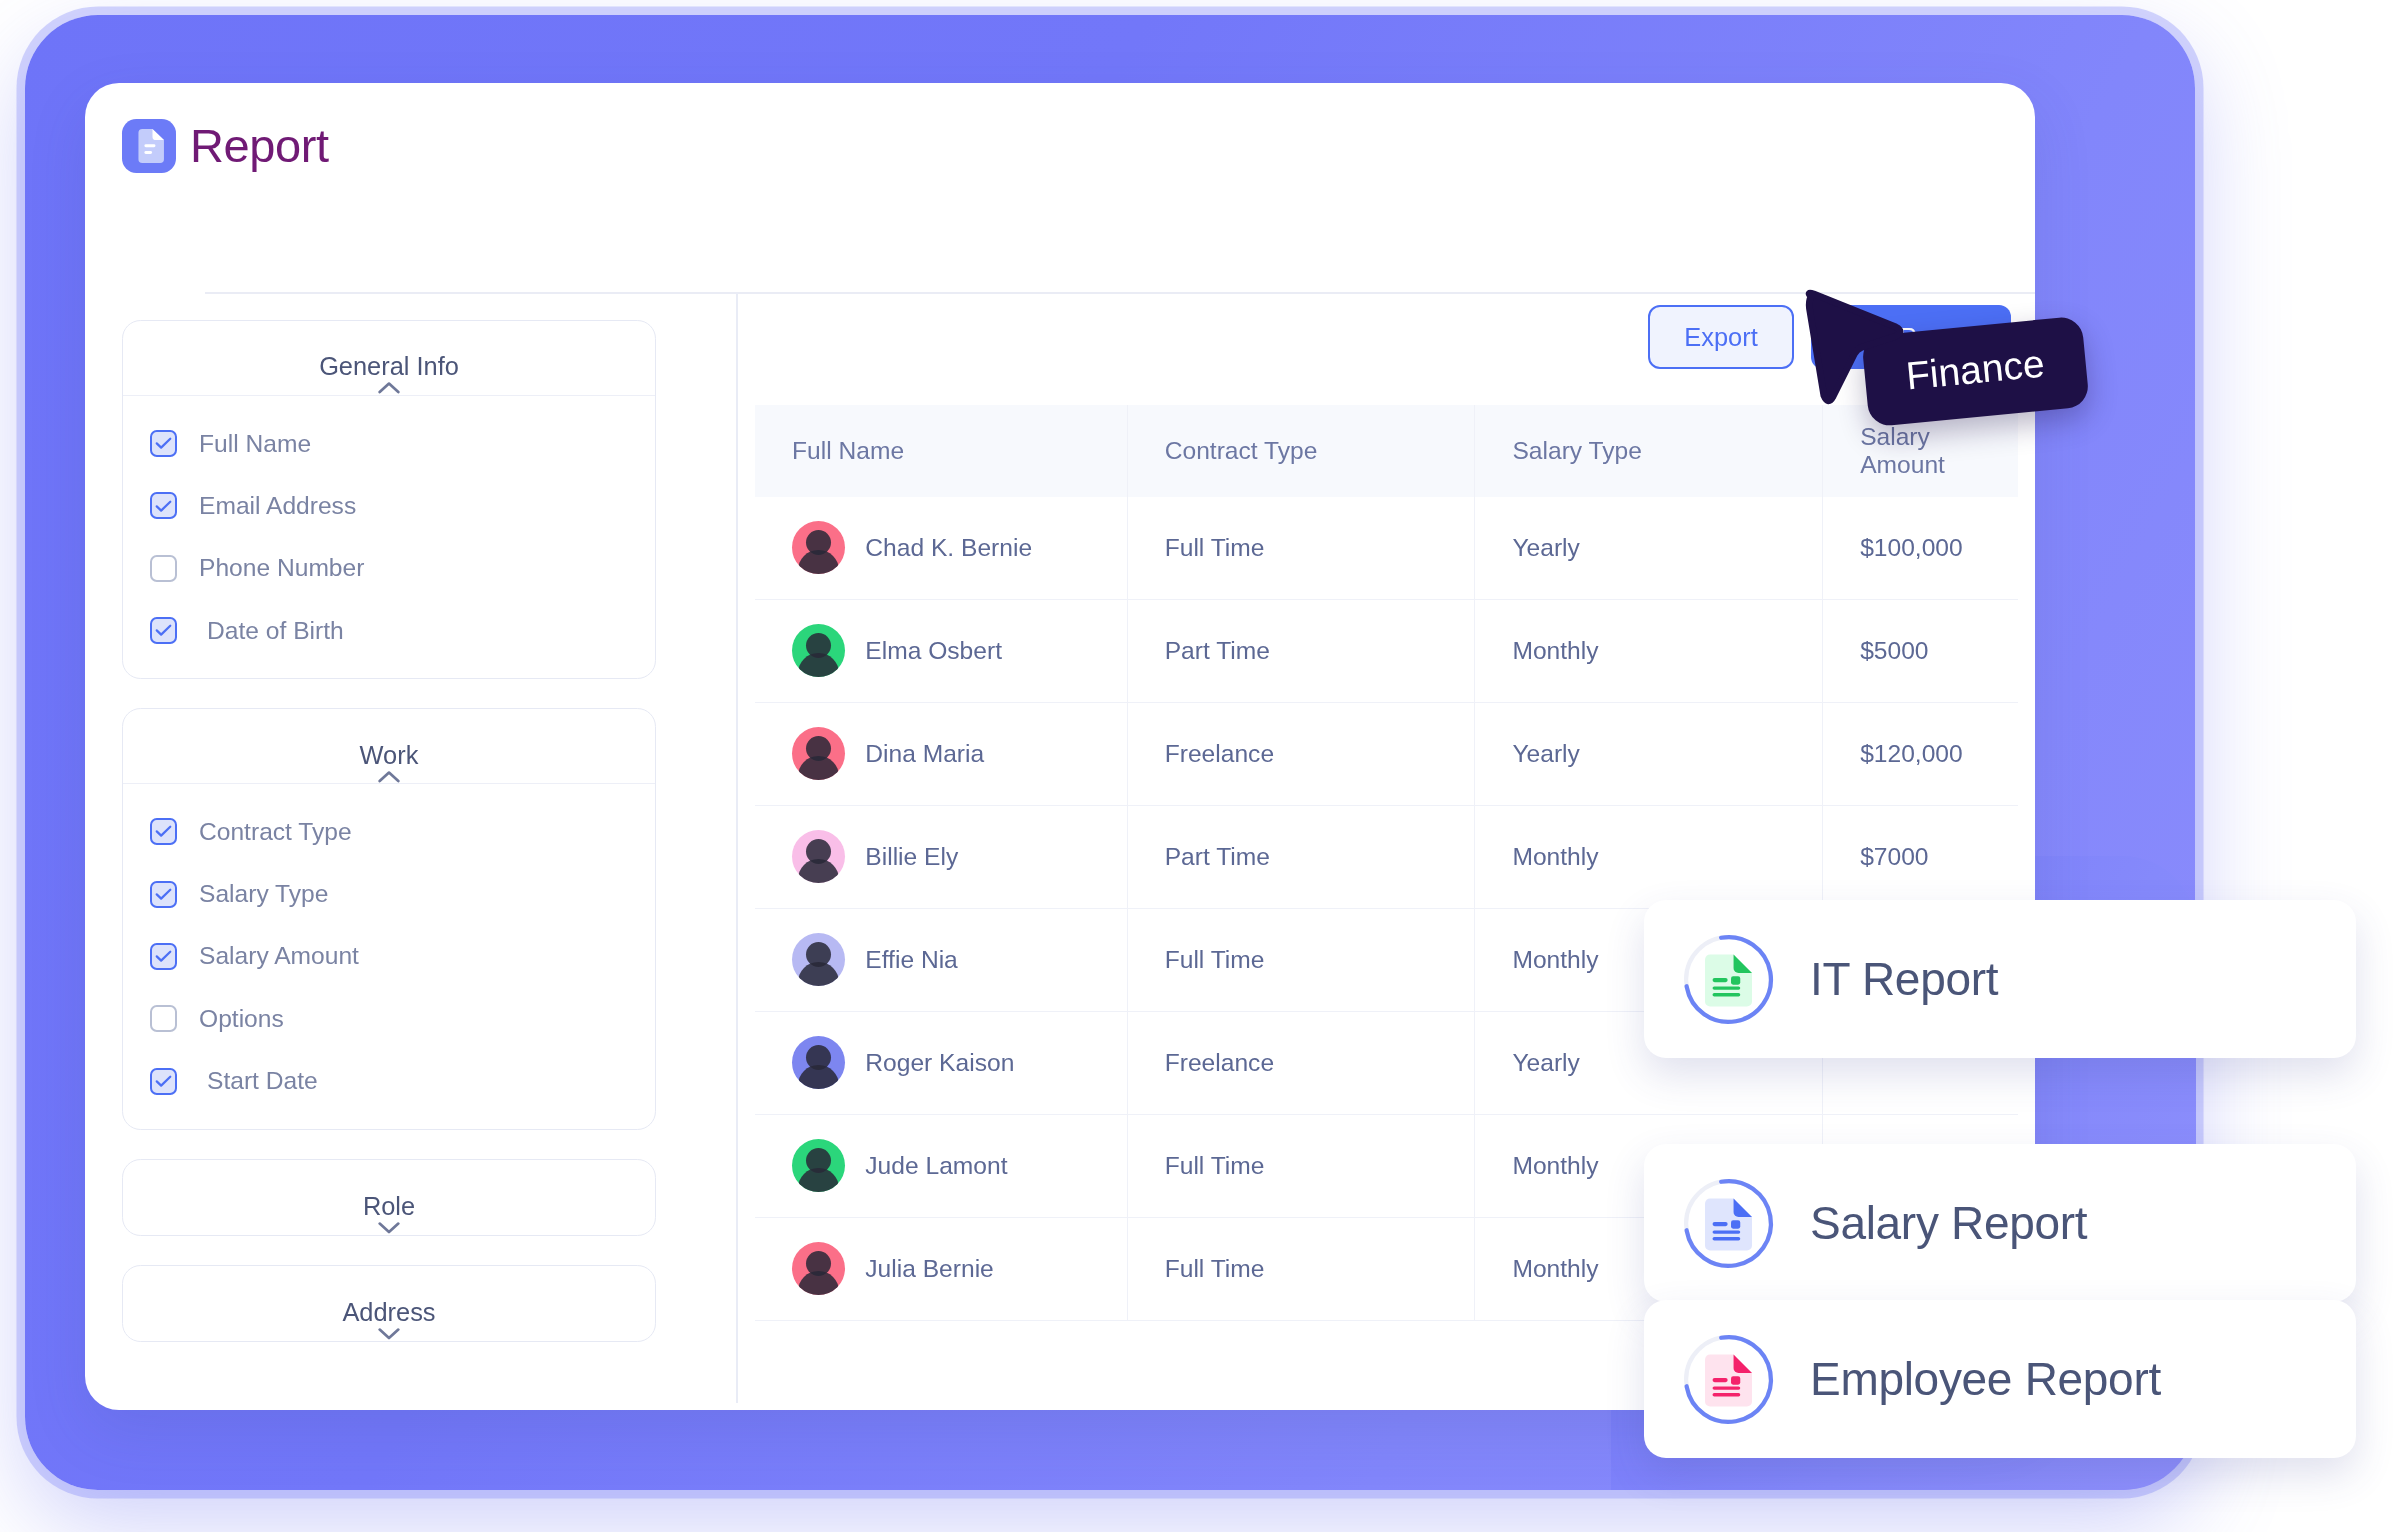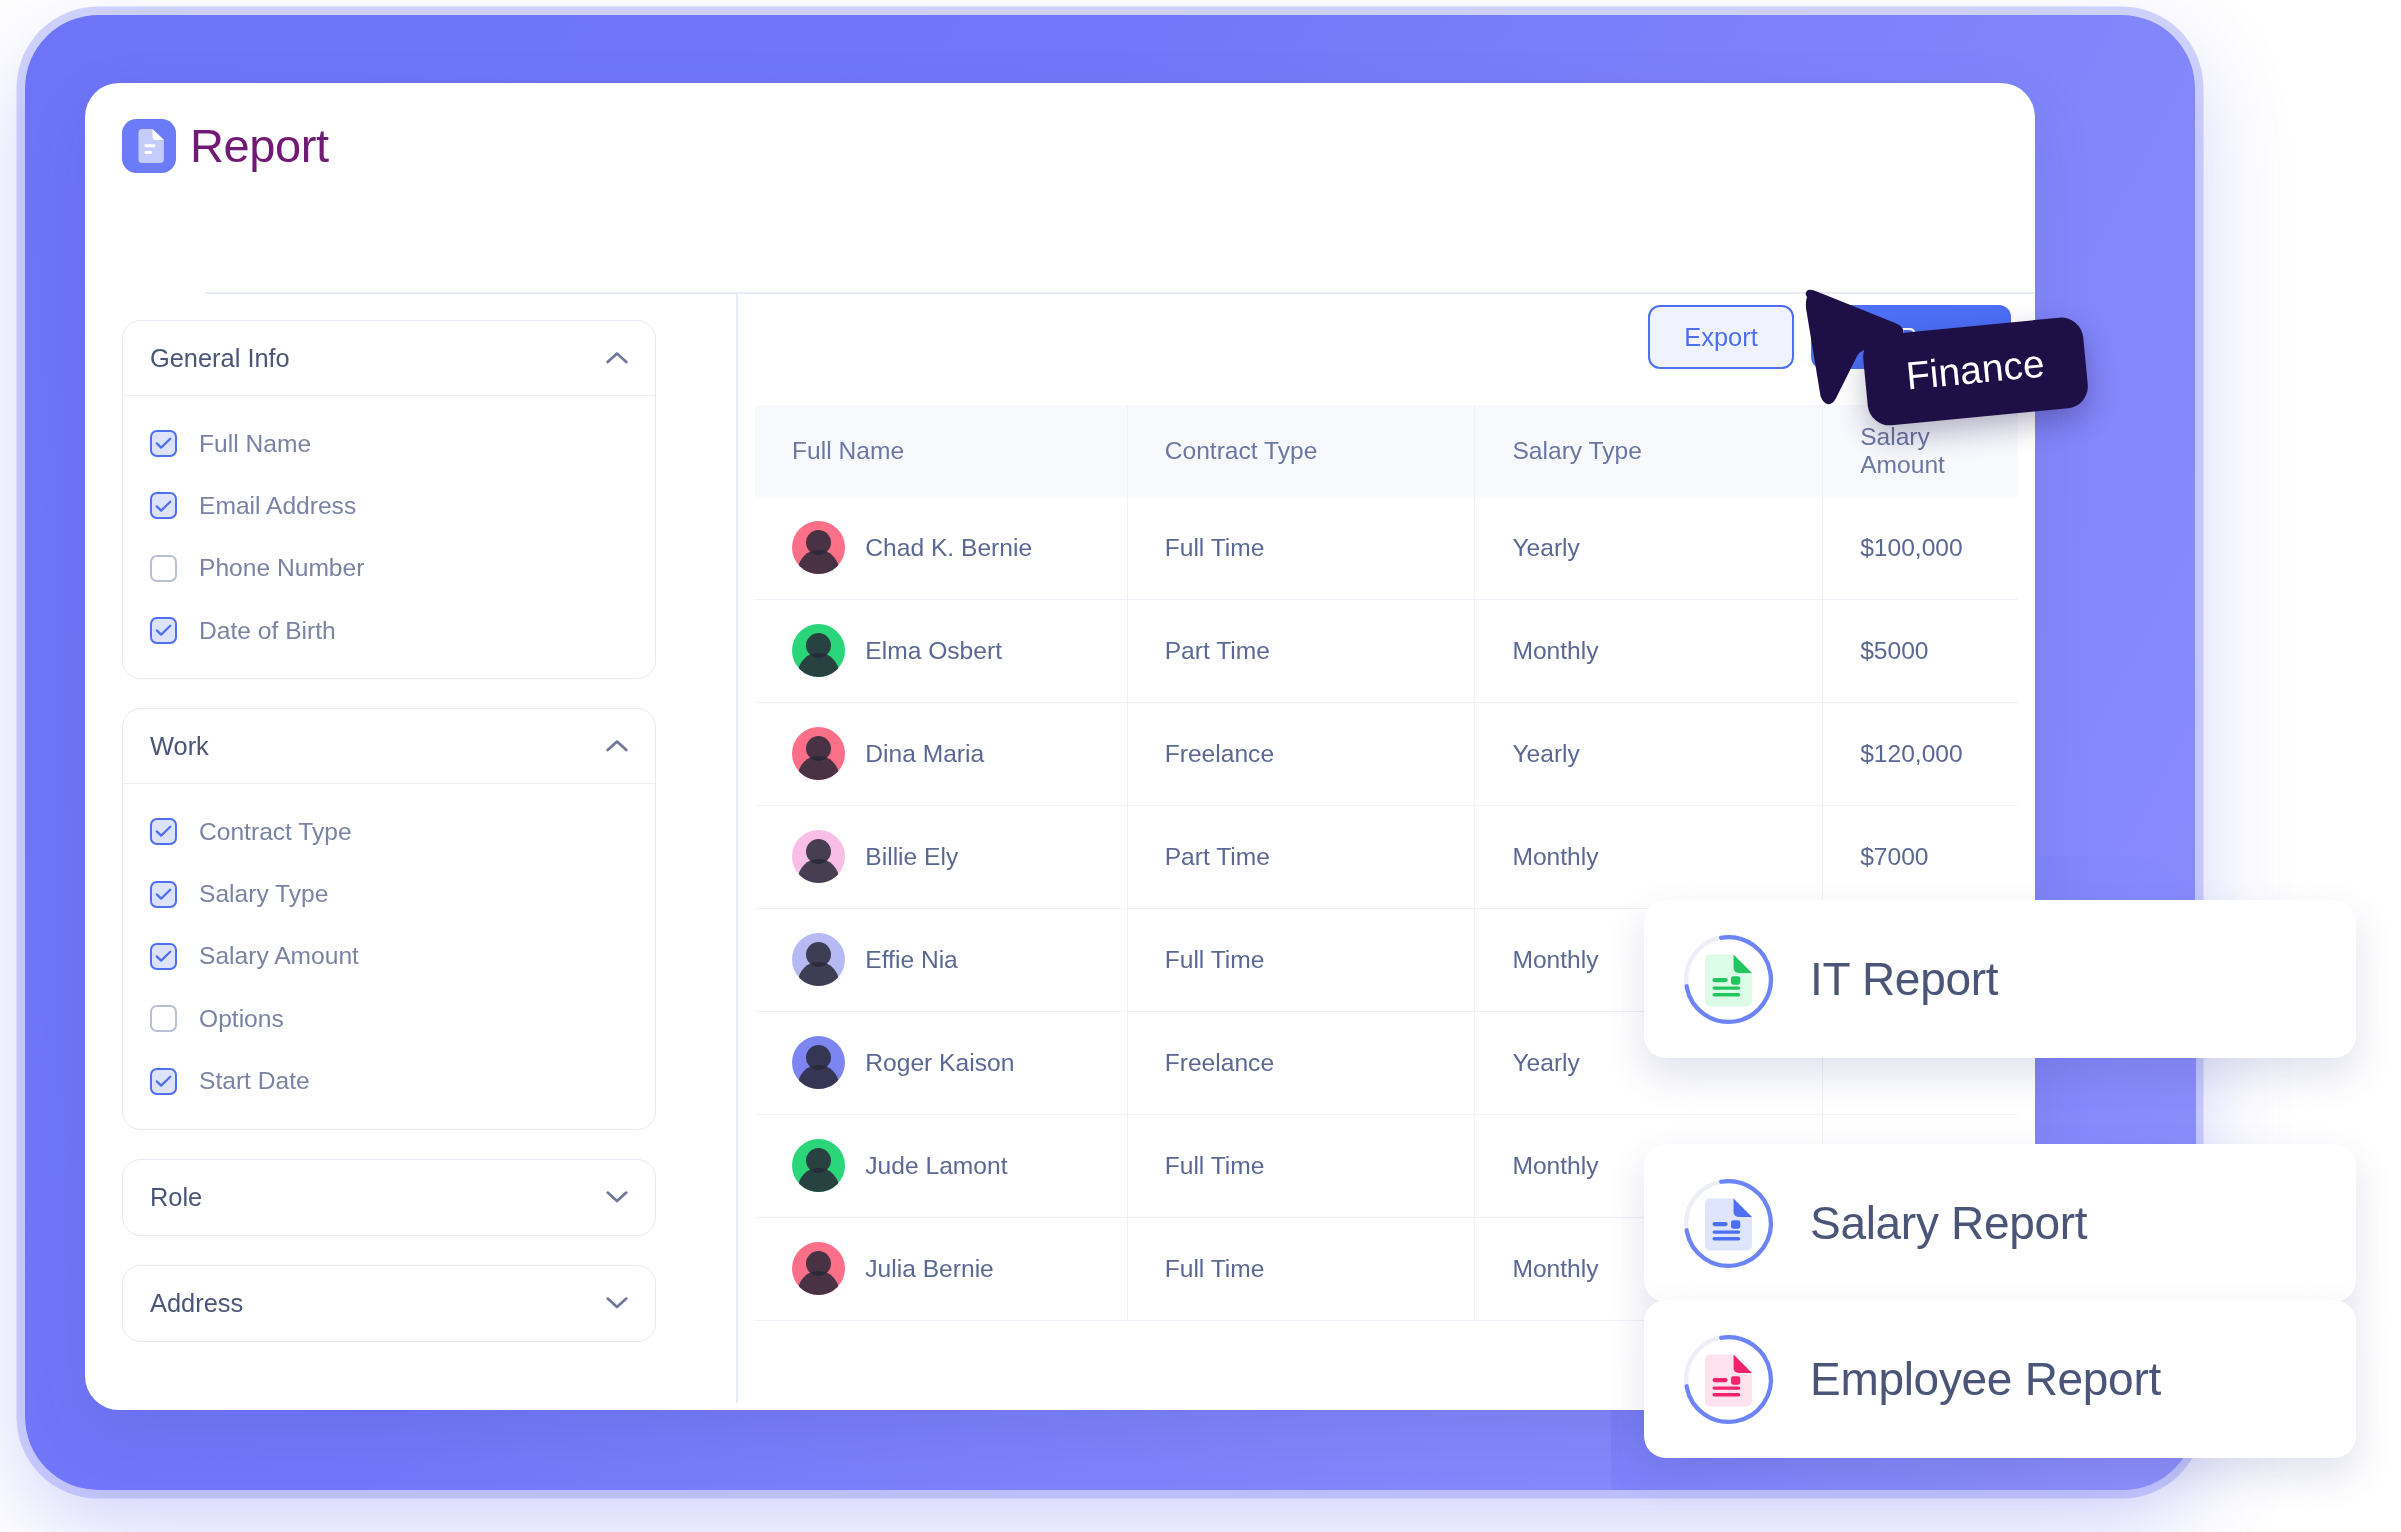--- a/index.html
+++ b/index.html
@@ -77,35 +77,36 @@
   }
 
   .acc {
     border: 1.7px solid #E6E9F4;
     border-radius: 18.6px;
     margin-bottom: 29px;
     background: #fff;
   }
   .acc-head {
     height: 75px;
-    display: flex; align-items: center; justify-content: space-between;
+    display: flex; align-items: center; justify-content: flex-end;
     padding: 0 27px 0 27px;
     cursor: pointer;
+    flex-direction: column;
   }
   .acc-title { font-size: 25.4px; color: #4B5578; font-weight: 400; }
   .acc-head.open { border-bottom: 1.7px solid #EDEFF7; }
   .chev { width: 22px; height: 13.6px; flex-shrink: 0; }
 
   .acc-body { padding: 29px 27px 29px 27px; }
   .opt {
     display: flex; align-items: center;
     height: 37px; margin-bottom: 25.4px;
     cursor: pointer;
   }
-  .opt:last-child { margin-bottom: 0; }
+  .opt:last-child { margin-bottom: 0; gap: 8px; }
   .cbx {
     width: 27px; height: 27px;
     border-radius: 6.8px;
     flex-shrink: 0;
     display: flex; align-items: center; justify-content: center;
   }
   .cbx.on { background: #DDE3FB; border: 2.1px solid #4C6FF5; }
   .cbx.off { background: #fff; border: 2.1px solid #B9C0D4; }
   .opt-label { font-size: 24.6px; color: #7A83A3; margin-left: 22px; }
 

